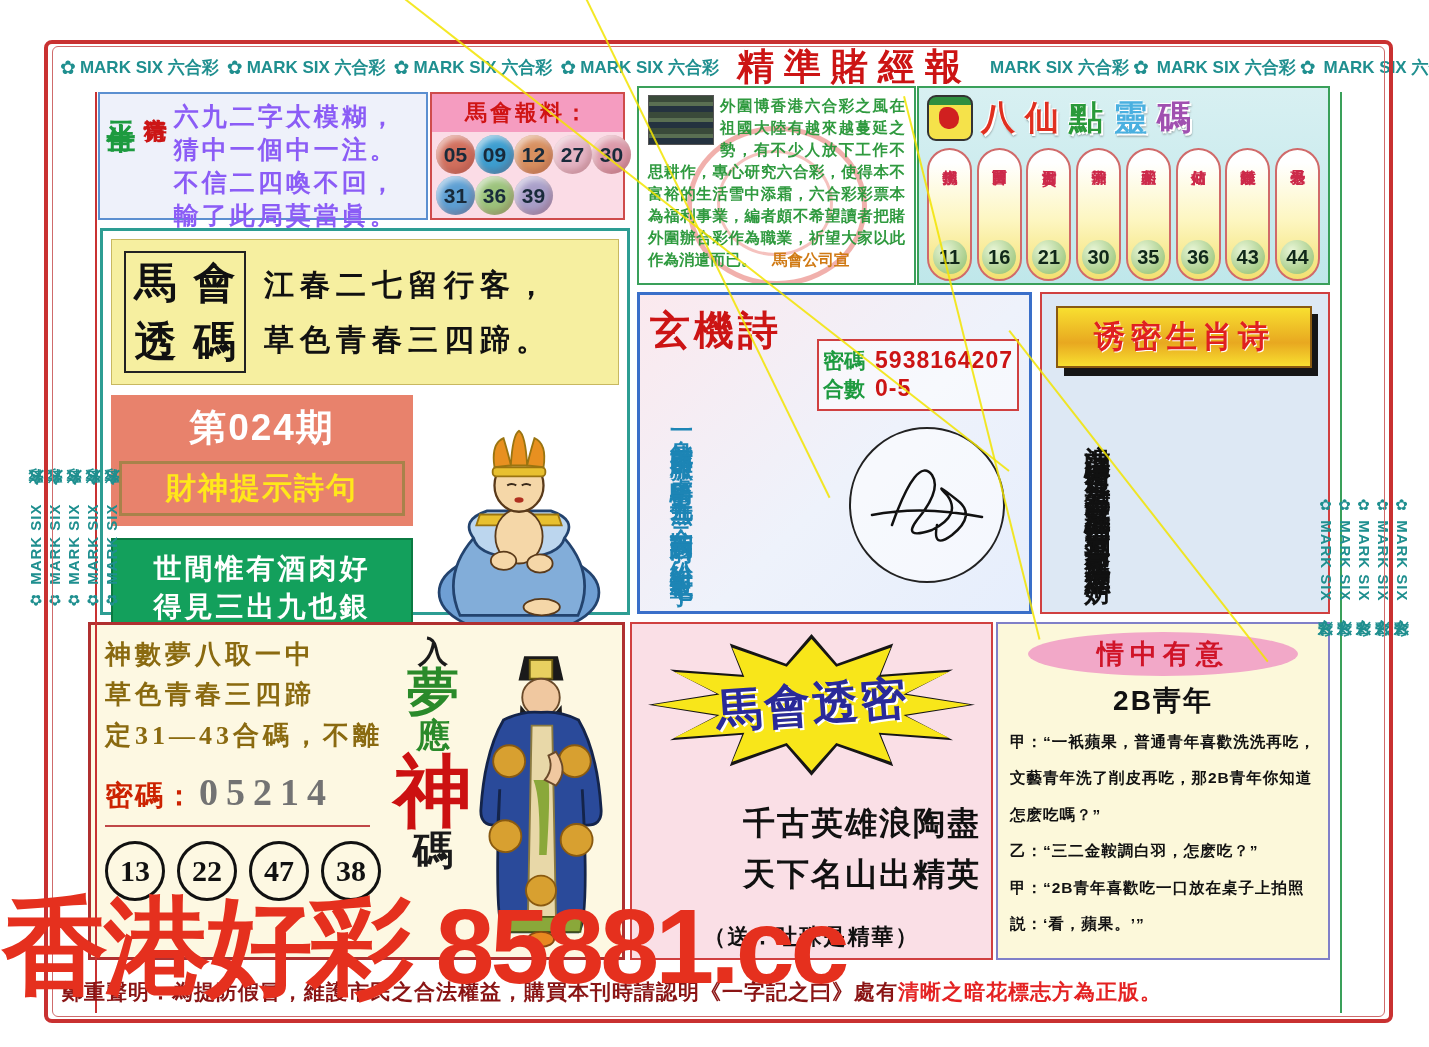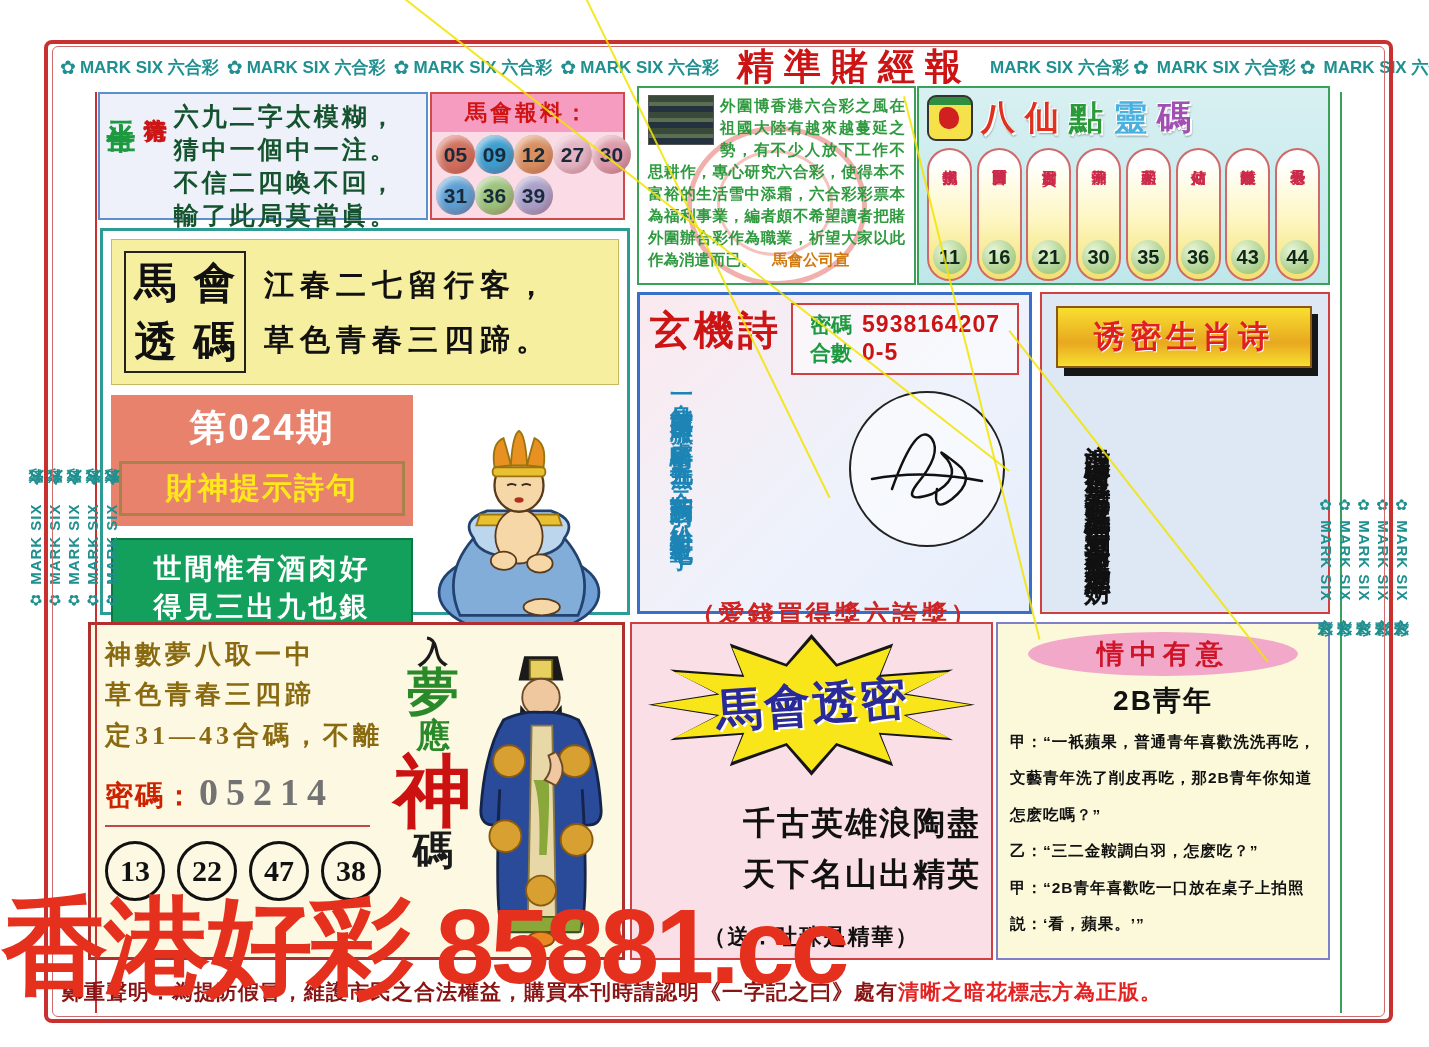--- a/index.html
+++ b/index.html
@@ -21,21 +21,21 @@
   #sidebar-left{left:53px;border-right:2px solid #c93131;}
   #sidebar-right{right:45px;border-left:2px solid #3aa05a;}
   .sidebar .v{height:100%;display:flex;flex-direction:column;justify-content:space-around;align-items:center;text-orientation:mixed;}
   #sidebar-left .v{transform:rotate(180deg);}
   .sideitem{white-space:nowrap;letter-spacing:1px;}
   
   #zodiac{left:98px;top:92px;width:330px;height:128px;border:2px solid #5b8fd0;background:#eef1fa;display:flex;padding:6px;gap:6px;}
   #zodiac .t1{color:#1d9a3f;font-size:29px;font-weight:900;line-height:1.05;}
   #zodiac .t2{color:#cc1616;font-size:23px;font-weight:900;line-height:1.1;}
   #zodiac .poem{flex:1;display:flex;flex-direction:column;justify-content:space-between;}
-  #zodiac .poem div{color:#14532d;font-size:25px;font-weight:900;letter-spacing:3px;white-space:nowrap;}
+  #zodiac .poem div{color:#8b5cf6;font-size:25px;font-weight:900;letter-spacing:3px;white-space:nowrap;}
   
   #tips{left:430px;top:92px;width:195px;height:128px;border:2px solid #cf4b4b;display:flex;flex-direction:column;}
   #tips .ttl{background:#f59cc0;color:#d01414;font-weight:900;font-size:22px;letter-spacing:3px;text-align:center;padding:4px 0;}
   #tips .balls{flex:1;background:#fbdce6;display:grid;grid-template-columns:repeat(5,1fr);align-items:center;justify-items:center;padding:2px 4px;}
   .ball{width:39px;height:39px;border-radius:50%;display:flex;align-items:center;justify-content:center;color:#182a3a;font-weight:900;font-size:21px;box-shadow:inset -3px -4px 6px rgba(120,40,40,.25), inset 3px 4px 6px rgba(255,255,255,.6);}
   
   #notice{left:637px;top:86px;width:279px;height:199px;border:2px solid #3aa05a;padding:7px 9px;overflow:hidden;}
   #notice .ring{position:absolute;left:48px;top:38px;width:170px;height:150px;border:5px solid rgba(225,80,70,.45);border-radius:50%;z-index:0;}
   #notice .ring2{position:absolute;left:78px;top:62px;width:110px;height:100px;border:3px solid rgba(225,80,70,.35);border-radius:50%;z-index:0;}
   #notice .photo{float:left;width:64px;height:48px;margin:0 6px 2px 0;border:1px solid #555;background:repeating-linear-gradient(180deg,#3a4a3a 0 6px,#5a6f52 6px 10px,#24323f 10px 16px);}
@@ -62,21 +62,21 @@
   .issueblk{background:#e8826c;padding:8px 8px 10px 8px;}
   .issue{color:#fff;font-size:37px;font-weight:900;text-align:center;letter-spacing:2px;}
   .hint{border:3px solid #a8824a;margin-top:8px;padding:4px 2px;text-align:center;color:#ffe81a;font-size:30px;font-weight:900;letter-spacing:2px;white-space:nowrap;}
   .greenbox{background:#13a05c;border:2px solid #0b7a42;margin-top:12px;padding:10px 6px;text-align:center;}
   .greenbox div{color:#fff;font-size:28px;font-weight:900;letter-spacing:3px;white-space:nowrap;}
   #touma .buddha{flex:1;display:flex;align-items:flex-end;justify-content:center;}
   
   #xuanji{left:637px;top:292px;width:395px;height:322px;border:3px solid #3a6fc9;background:linear-gradient(135deg,#fbe9ee 0%,#eef2fb 55%,#e6eefc 100%);padding:8px 10px;}
   #xuanji .top{display:flex;justify-content:space-between;align-items:flex-start;}
   #xuanji .ttl{color:#cc1414;font-size:40px;font-weight:900;letter-spacing:4px;}
-  #xuanji .codebox{border:2px solid #d04040;padding:6px 17px;background:rgba(255,255,255,.5);}
+  #xuanji .codebox{border:2px solid #d04040;padding:6px 4px;background:rgba(255,255,255,.5);margin-top:36px;}
   #xuanji .codebox .row{display:flex;align-items:baseline;gap:10px;}
   #xuanji .lab{color:#1d9a3f;font-weight:900;font-size:21px;}
   #xuanji .val{color:#cc1414;font-weight:900;font-size:23px;letter-spacing:1px;}
   #xuanji .mid{display:flex;justify-content:space-between;align-items:flex-start;margin-top:6px;}
   #xuanji .vpoem{writing-mode:vertical-rl;text-orientation:upright;height:212px;display:flex;gap:14px;margin-left:6px;}
   #xuanji .vpoem div{color:#1d85b5;font-size:23px;font-weight:900;line-height:1;letter-spacing:4px;margin-left:14px;}
   #xuanji .circle{width:152px;height:152px;border:2px solid #222;border-radius:50%;background:rgba(255,255,255,.55);margin:10px 14px 0 0;display:flex;align-items:center;justify-content:center;}
   #xuanji .foot{color:#d02424;font-size:26px;font-weight:900;text-align:center;letter-spacing:3px;margin-top:4px;}
   
   #shengxiao{left:1040px;top:292px;width:290px;height:322px;border:2px solid #d04040;background:#dde8f4;padding:10px 12px;}

